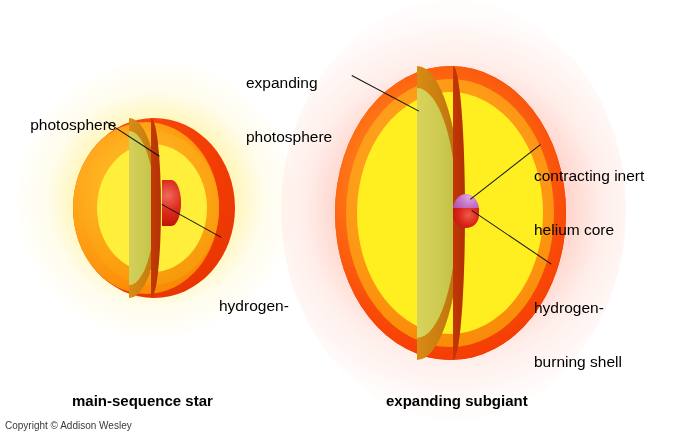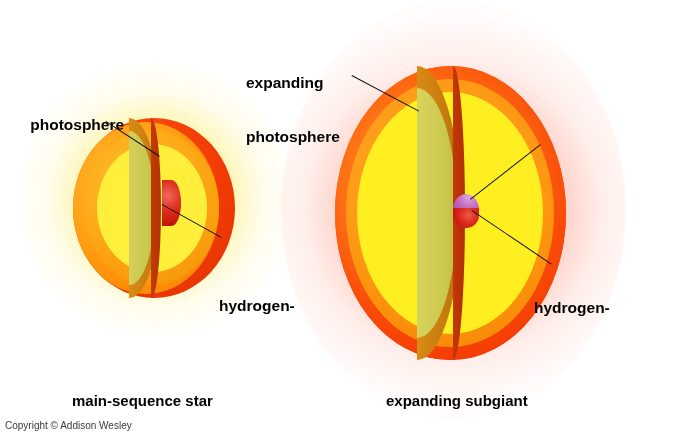--- a/index.html
+++ b/index.html
@@ -124,21 +124,21 @@
     background:radial-gradient(circle at 60% 35%, #ef5a48 0%, #d9241a 50%, #b5100a 100%);
     border-radius:0 0 13px 13px;
   }
 
   
   .leader{position:absolute;background:#111;transform-origin:0 0;height:1px;}
 
   
   .label{
     position:absolute;
-    font-weight:bold;
+    font-weight:normal;
     font-size:15.5px;
     line-height:18px;
     color:#000;
     white-space:pre;
   }
   .caption{
     position:absolute;
     font-weight:bold;
     font-size:15px;
     color:#000;
@@ -200,23 +200,28 @@
 
   <div class="label" style="left:246px;top:38px;">
     <div>expanding</div>
     <div>photosphere</div>
   </div>
 
   <div class="label" style="left:219px;top:261px;">
     <div>hydrogen-</div>
   </div>
 
+  <div class="label" style="left:534px;top:131px;">
+    <div>contracting inert</div>
+    <div>helium core</div>
+  </div>
 
   <div class="label" style="left:534px;top:263px;">
     <div>hydrogen-</div>
+    <div>burning shell</div>
   </div>
 
   <div class="caption" style="left:386px;top:392px;">expanding subgiant</div>
   <div class="caption" style="left:72px;top:392px;">main-sequence star</div>
 
   <div class="copyright">Copyright © Addison Wesley</div>
 
 </div>
 
 </body></html>

